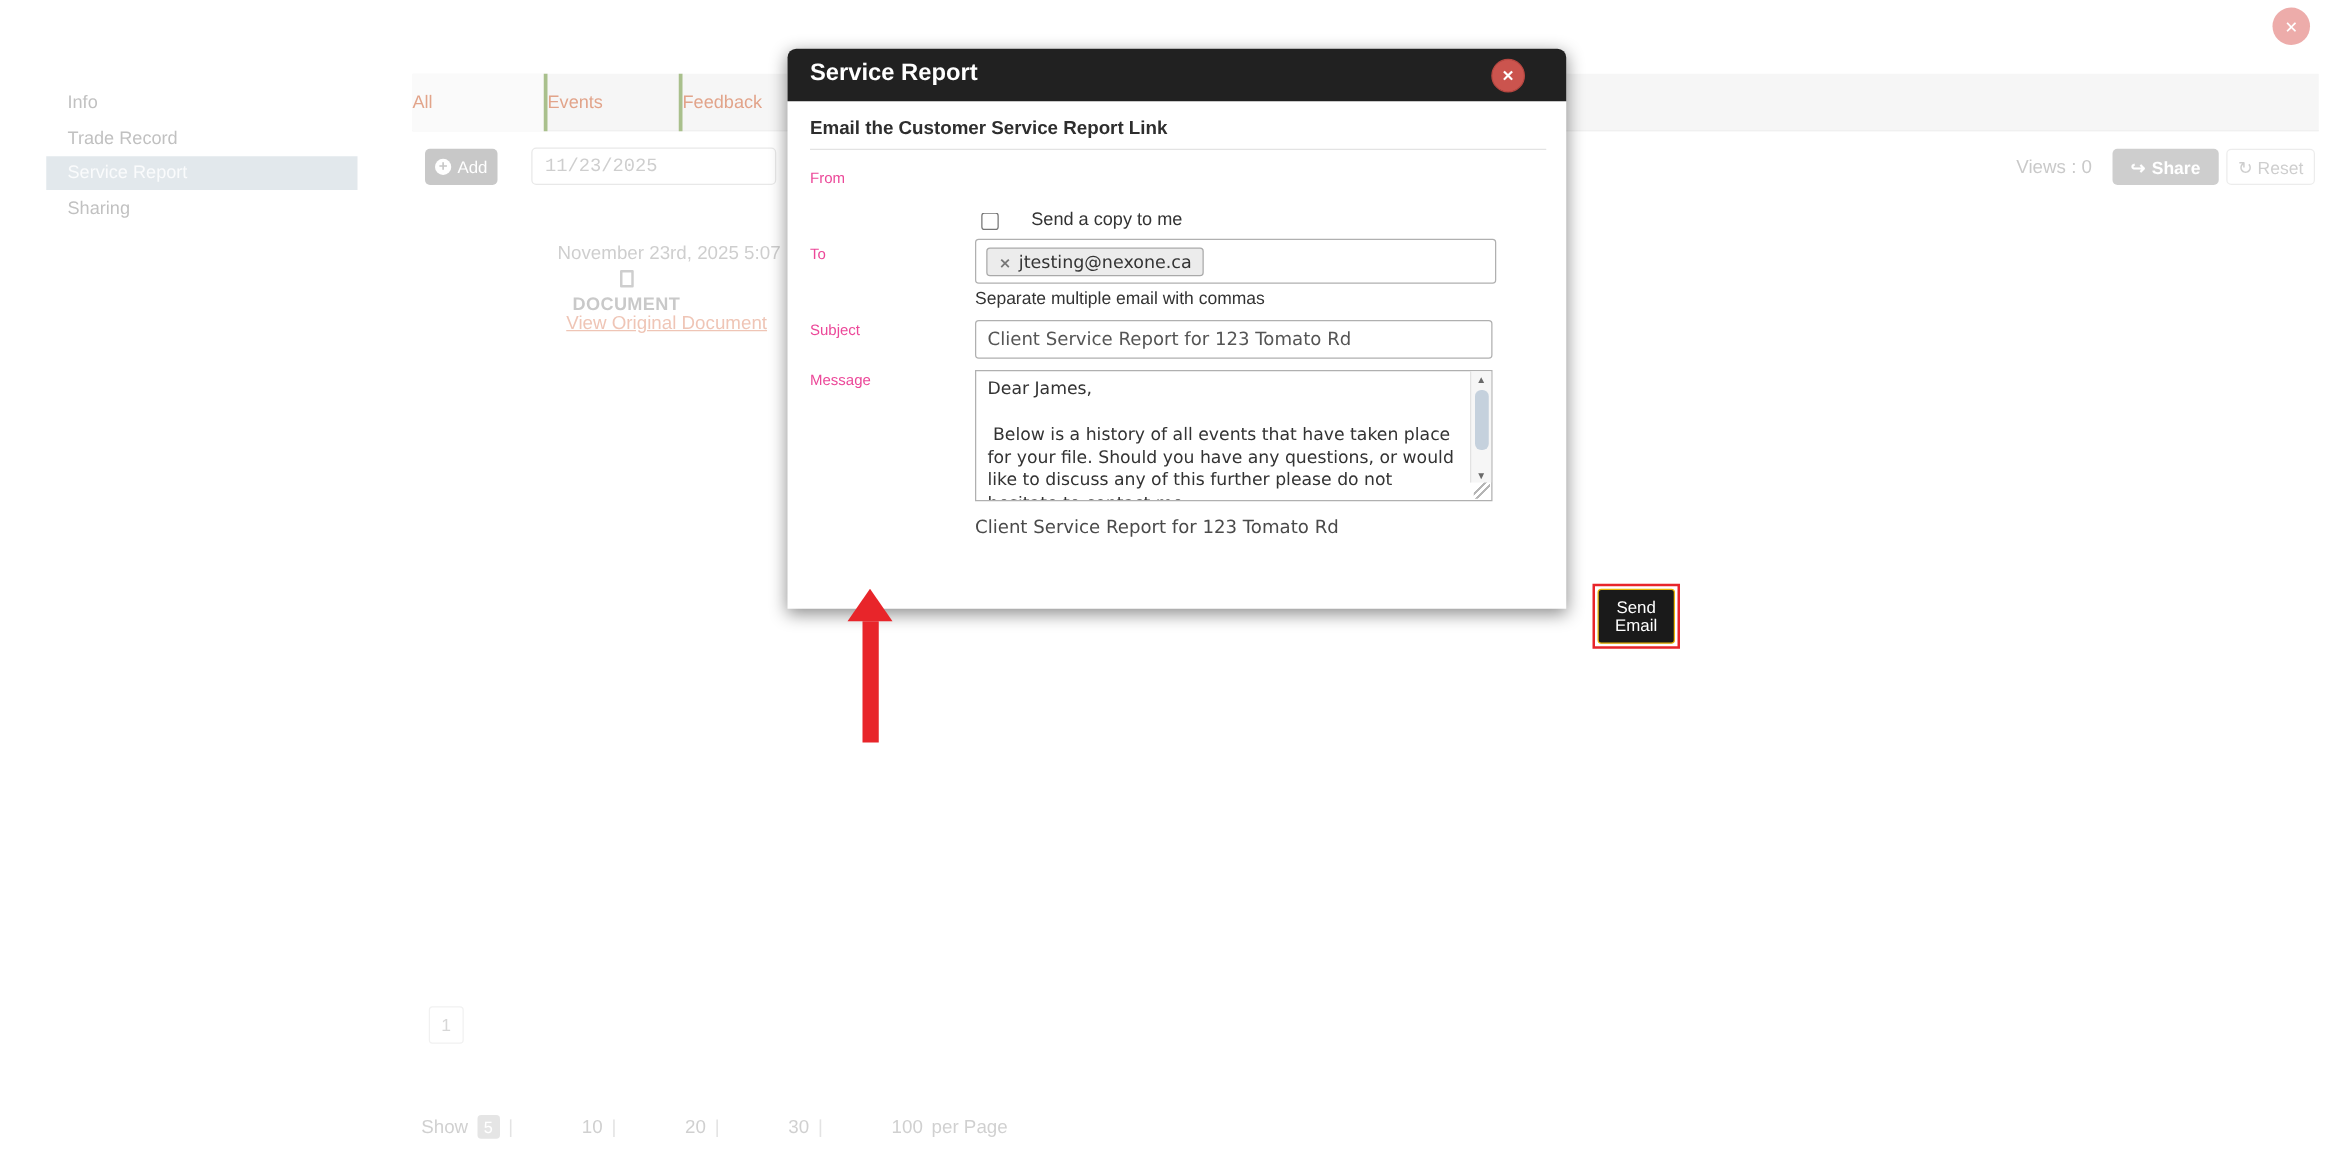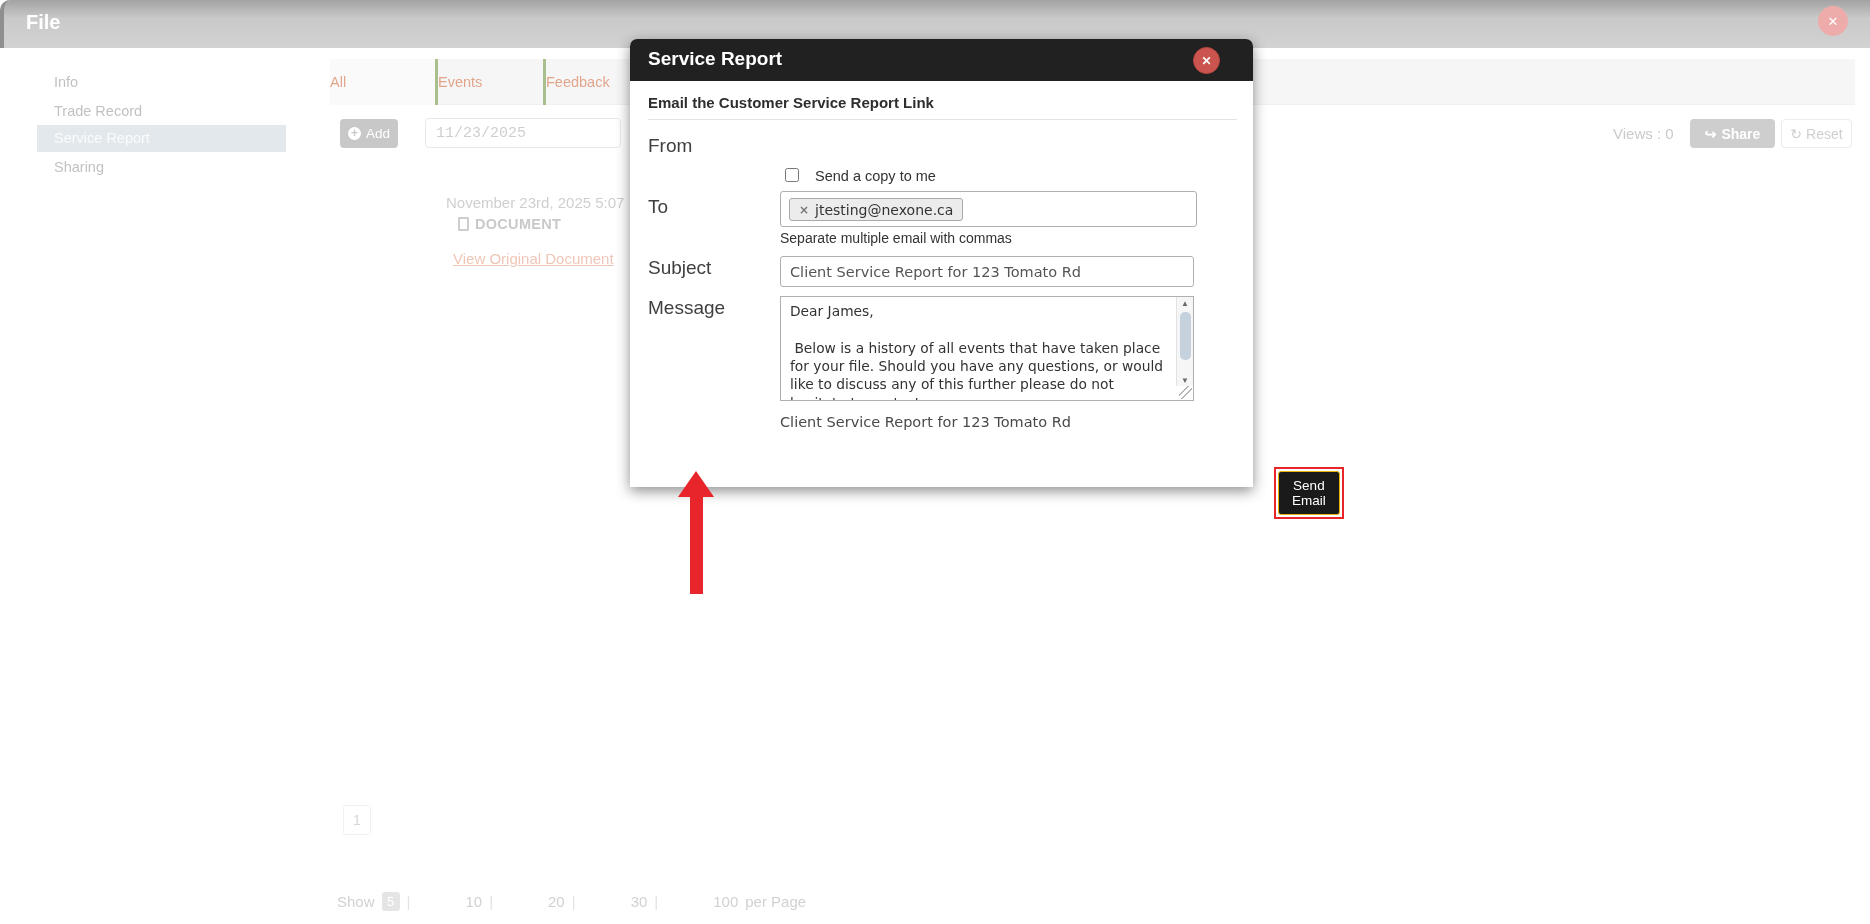--- a/index.html
+++ b/index.html
@@ -58,21 +58,21 @@
     background:#9a9a9a; border:none; border-radius:4px; color:#fff; font-size:14px; font-weight:bold;
     display:flex; align-items:center; justify-content:center; gap:5px; cursor:pointer;
   }
   .btn-reset {
     position:absolute; left:1781px; top:119px; width:71px; height:29px;
     background:#fff; border:1px solid #d8d8d8; border-radius:4px; color:#9a9a9a; font-size:14px;
     display:flex; align-items:center; justify-content:center; gap:4px; cursor:pointer;
   }
 
   .timeline-date { position:absolute; left:446px; top:194px; font-size:15px; color:#9a9a9a; }
-  .doc-row { position:absolute; left:458px; top:216px; display:flex; align-items:center; gap:6px; }
+  .doc-row { position:absolute; left:458px; top:216px; display:flex; align-items:center; gap:6px;flex-direction:column; }
   .doc-icon {
     width:11px; height:14px; border:2px solid #9a9a9a; border-radius:1px; position:relative; background:#fff;
   }
   .doc-label { font-size:14.5px; font-weight:bold; color:#8f8f8f; letter-spacing:0.3px; }
   .orig-link {
     position:absolute; left:453px; top:250px; font-size:15px; color:#dd8666;
     text-decoration:underline; cursor:pointer;
   }
 
   .page-btn {
@@ -108,35 +108,35 @@
   }
   .modal-title { position:absolute; left:18px; top:9px; color:#fff; font-size:19px; font-weight:bold; }
   .modal-close {
     position:absolute; left:563px; top:8px; width:27px; height:27px; border-radius:50%;
     background:#cb544e; border:1px solid #b74741; color:#fff; font-size:12px; font-weight:bold;
     display:flex; align-items:center; justify-content:center; cursor:pointer;
   }
   .modal-heading { position:absolute; left:18px; top:55px; font-size:15px; font-weight:bold; color:#2e2e2e; }
   .modal-divider { position:absolute; left:18px; right:16px; top:80px; border-top:1px solid #e3e3e3; }
 
-  .fld-label { position:absolute; left:18px; font-size:19px; color:#404040; }
+  .fld-label { position:absolute; left:18px; font-size:12px; color:#ec4899; }
   .lbl-from { top:96px; } .lbl-to { top:157px; } .lbl-subject { top:218px; } .lbl-message { top:258px; }
 
   .from-field {
     position:absolute; left:150px; top:93px; width:372px; height:31px;
     background:#e1e1e1; border:1px solid #85b2dc; border-radius:4px;
     box-shadow:0 0 3px #b4d2ef; display:flex; align-items:center; padding-left:9px;
     font-family:"DejaVu Sans", sans-serif; font-size:15px; color:#333;
   }
   .redacted {
     display:inline-block; width:84px; height:11px; background:#ababab;
     border-radius:6px; filter:blur(3px); margin-right:3px;
   }
   .copy-row {
-    position:absolute; left:155px; top:129px; display:flex; align-items:flex-start; gap:16px;
+    position:absolute; left:155px; top:129px; display:flex; align-items:flex-end; gap:26px;
     font-size:14.5px; color:#333;
   }
   .copy-row input { width:14px; height:14px; }
 
   .to-field {
     position:absolute; left:150px; top:152px; width:417px; height:36px;
     background:#fff; border:1px solid #b0b0b0; border-radius:3px;
   }
   .email-tag {
     position:absolute; left:8px; top:6px; height:23px; padding:0 9px;
@@ -197,23 +197,20 @@
     border-left:18px solid transparent; border-right:18px solid transparent;
     border-bottom:26px solid #e8252a;
   }
   .arrow-shaft { width:13px; height:97px; margin:0 auto; background:#e8252a; }
 </style>
 </head>
 <body>
 
 <div id="screen">
 
-  <div class="topbar">
-    <div class="file-title">File</div>
-  </div>
   <div class="win-close">
     <span>✕</span>
   </div>
 
   <div class="sidebar-item" style="top:69px">Info</div>
   <div class="sidebar-item" style="top:98px">Trade Record</div>
   <div class="sidebar-item active" style="top:125px">Service Report</div>
   <div class="sidebar-item" style="top:154px">Sharing</div>
 
   <div class="tabstrip">

